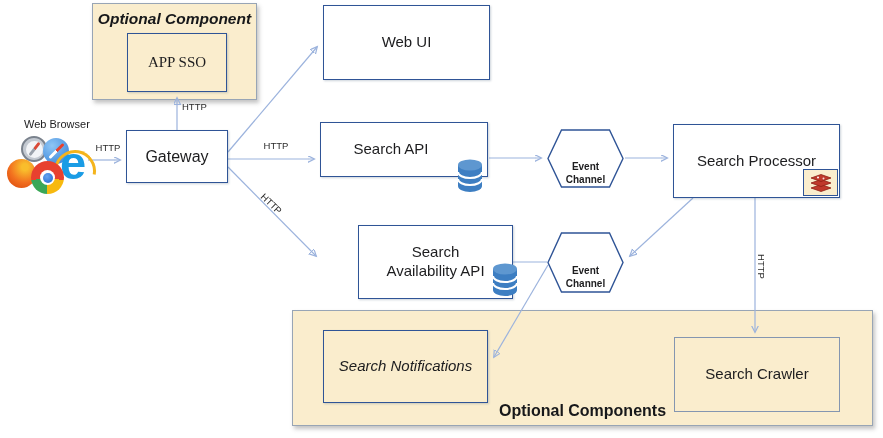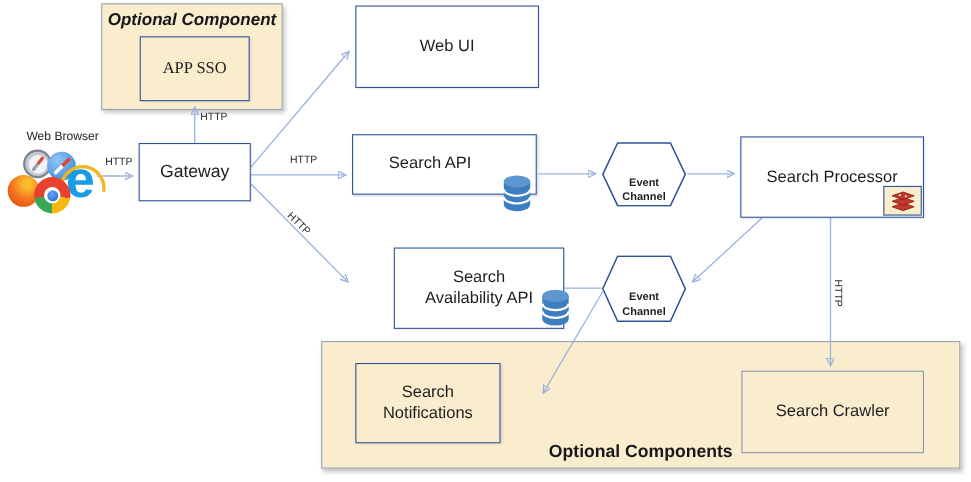--- a/index.html
+++ b/index.html
@@ -23,21 +23,21 @@
         font-size:15px;line-height:1.25;z-index:2;box-sizing:border-box;
         box-shadow:1px 1px 2px rgba(110,125,150,.35);}
   .node.tan{background:#FAEDCD;}
   #node-app-sso{left:127px;top:33px;width:100px;height:59px;font-family:Liberation Serif, serif;}
   #node-gateway{left:126px;top:130px;width:102px;height:53px;font-size:16px;}
   #node-web-ui{left:323px;top:5px;width:167px;height:75px;}
   #node-search-api{left:320px;top:122px;width:168px;height:55px;}
   #node-search-api .node-label{padding-right:26px;}
   #node-search-processor{left:673px;top:124px;width:167px;height:74px;}
   #node-search-availability{left:322px;top:225px;width:155px;height:74px;padding:0 18px;margin-left:36px;}
-  #node-search-notifications{left:323px;top:330px;width:132px;height:73px;}
+  #node-search-notifications{left:323px;top:330px;width:165px;height:73px;font-style:italic;}
   #node-search-crawler{left:674px;top:337px;width:166px;height:75px;
         border-color:#8496B0;box-shadow:none;}
   
   .hex{position:absolute;z-index:2;background:transparent;}
   #node-event-channel-1{left:547px;top:129px;width:77px;height:59px;}
   #node-event-channel-2{left:547px;top:232px;width:77px;height:61px;}
   .hex svg{position:absolute;left:0;top:0;}
   .hex .hex-label{position:absolute;inset:0;display:flex;align-items:center;justify-content:center;
         text-align:center;font-size:10px;font-weight:600;line-height:1.3;padding:0 12px;margin-top:29px;}
   

